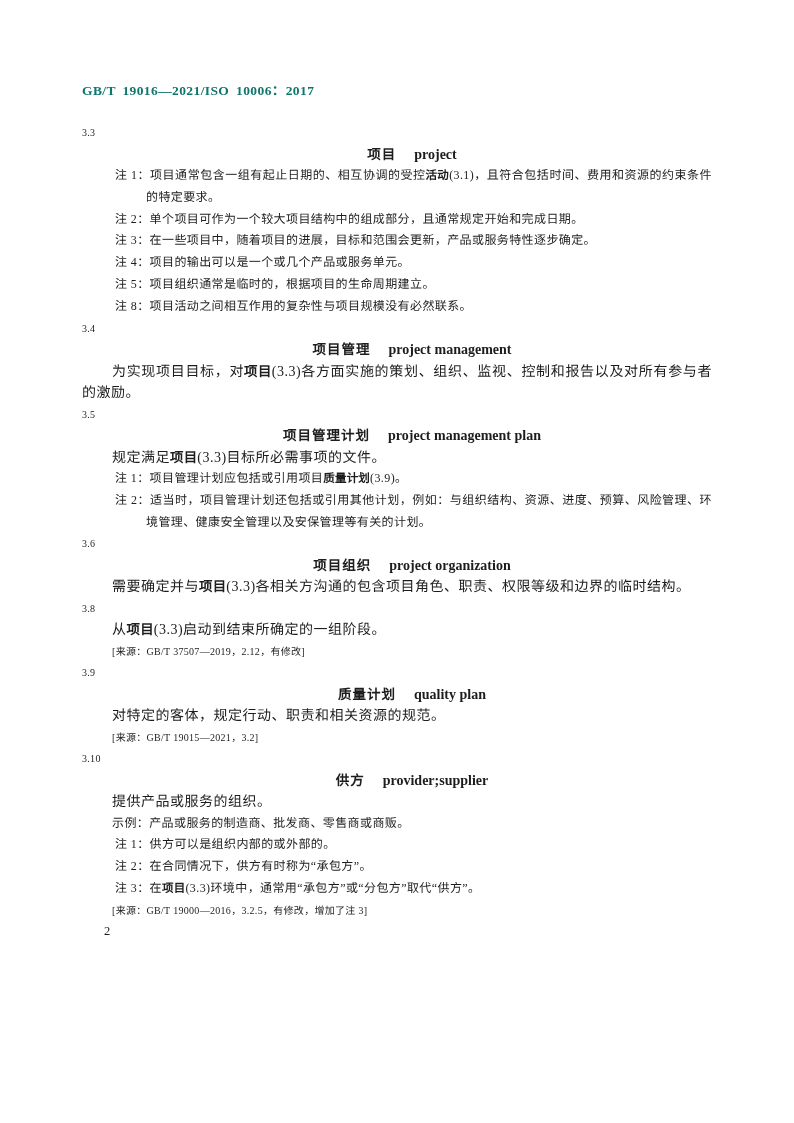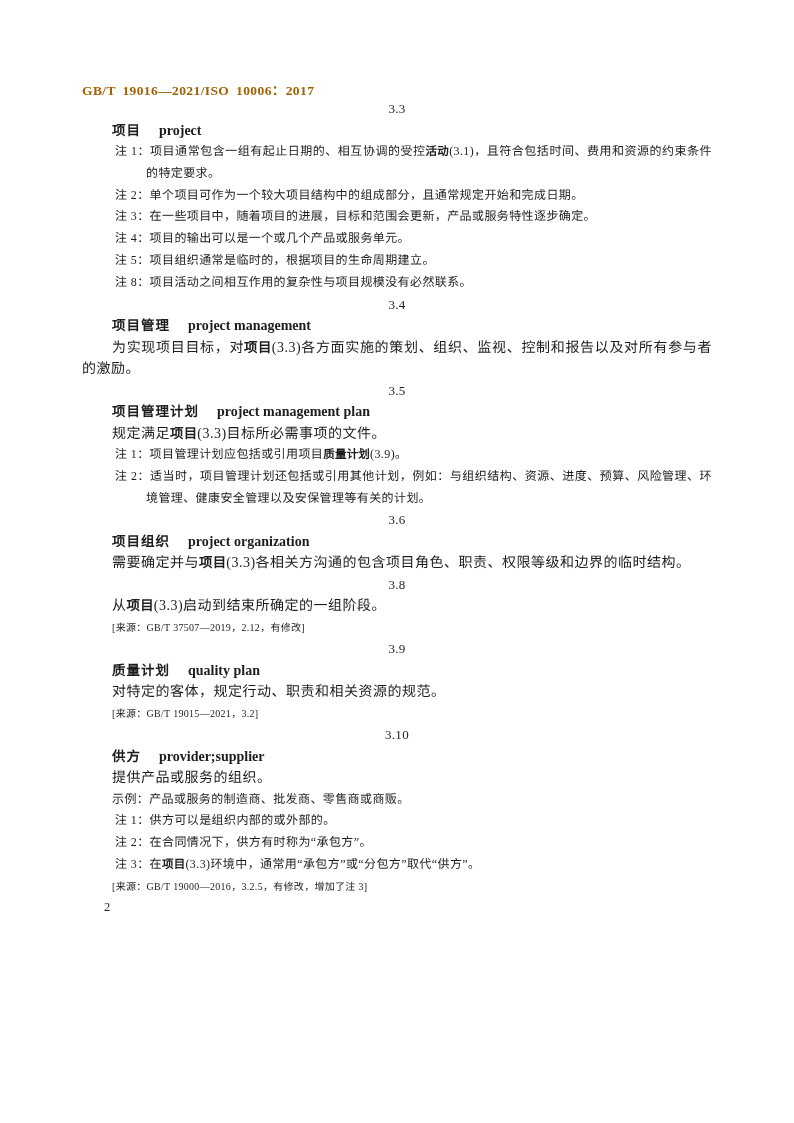--- a/index.html
+++ b/index.html
@@ -20,34 +20,35 @@
     width: 794px;
     height: 1123px;
     padding: 83px 82px 0 82px;
   }
   .doc-header {
     font-weight: 700;
     font-size: 13.5px;
     line-height: 15px;
     letter-spacing: 0.4px;
     word-spacing: 3px;
-    color: #a16207;
+    margin-bottom: 24px;
+    color: #0f766e;
   }
   .term-section { margin: 0; }
   .sec-num {
-    font-size: 13px;
+    font-size: 10px;
     line-height: 21.5px;
     letter-spacing: 0.3px;
-    text-align: center;
   }
   .term-line {
     padding-left: 30px;
     line-height: 21.5px;
     font-size: 14px;
     font-weight: 700;
+    text-align: center;
   }
   .term-zh {
     font-family: "Liberation Sans", "DejaVu Sans", sans-serif;
     font-size: 13.5px;
     letter-spacing: 1px;
     margin-right: 18px;
   }
   .term-en {
     font-family: "Liberation Serif", "DejaVu Serif", serif;
     font-size: 14px;

